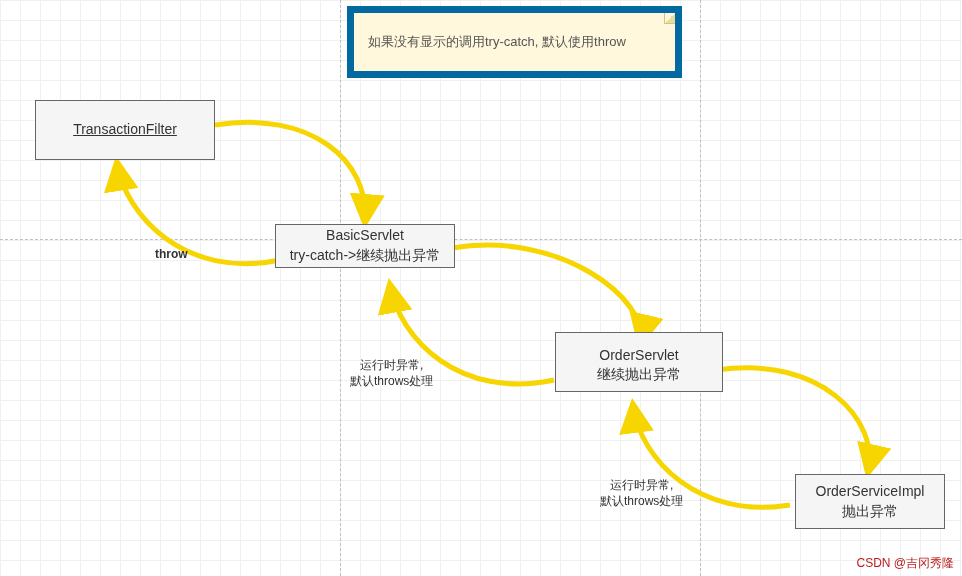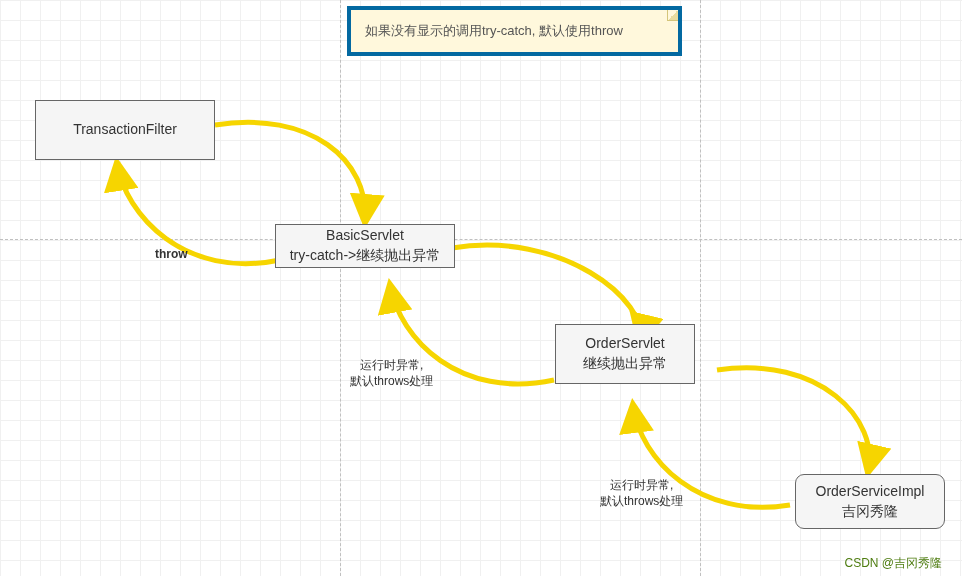--- a/index.html
+++ b/index.html
@@ -24,23 +24,23 @@
   }
   .dashed-h {
     position: absolute;
     left: 0;
     width: 100%;
     border-top: 1px dashed #c0c0c0;
   }
   .note {
     position: absolute;
     background: #fff8dc;
-    border: 4px solid #0369a1;
+    border: 7px solid #0369a1;
     font-size: 13px;
-    padding: 12px 14px;
+    padding: 20px 14px;
     color: #555;
   }
   .note::after {
     content: "";
     position: absolute;
     top: 0;
     right: 0;
     width: 10px;
     height: 10px;
     background: linear-gradient(135deg, transparent 50%, #e8dca0 50%);
@@ -70,24 +70,24 @@
   }
   svg.arrows {
     position: absolute;
     top: 0; left: 0;
     width: 962px;
     height: 576px;
     pointer-events: none;
   }
   .watermark {
     position: absolute;
-    right: 20px;
+    right: 8px;
     bottom: 4px;
     font-size: 12px;
-    color: #4d7c0f;
+    color: #b91c1c;
   }
 </style>
 </head>
 <body>
 
 <div class="dashed-v" style="left:340px;"></div>
 <div class="dashed-v" style="left:700px;"></div>
 <div class="dashed-h" style="top:239px;"></div>
 
 <svg class="arrows">
@@ -107,37 +107,37 @@
 
   <path d="M 554 380 C 460 400, 400 340, 390 285" stroke="#f6d500" stroke-width="5" fill="none" marker-end="url(#ah)"></path>
 
   <path d="M 280 260 C 185 280, 125 215, 117 163" stroke="#f6d500" stroke-width="5" fill="none" marker-end="url(#ah)"></path>
 </svg>
 
 <div class="note" style="left:347px; top:6px; width:335px;">
   <span>如果没有显示的调用try-catch, 默认使用throw</span>
 </div>
 
-<div class="box" style="left:35px; top:100px; width:180px; height:60px;">
+<div class="box" style="left:35px; top:100px; width:180px; height:60px;text-decoration:underline;">
   <div>TransactionFilter</div>
 </div>
 
 <div class="box" style="left:275px; top:224px; width:180px; height:44px;">
   <div>BasicServlet</div>
   <div>try-catch-&gt;继续抛出异常</div>
 </div>
 
-<div class="box" style="left:555px; top:324px; width:140px; height:60px;">
+<div class="box" style="left:555px; top:332px; width:168px; height:60px;justify-content:flex-end;">
   <div>OrderServlet</div>
   <div>继续抛出异常</div>
 </div>
 
-<div class="box" style="left:795px; top:474px; width:150px; height:55px;border-radius:9px;">
+<div class="box" style="left:795px; top:474px; width:150px; height:55px;">
   <div>OrderServiceImpl</div>
-  <div>吉冈秀隆</div>
+  <div>抛出异常</div>
 </div>
 
 <div class="label" style="left:155px; top:247px; font-weight:bold;">
   <span>throw</span>
 </div>
 
 <div class="label" style="left:350px; top:358px;">
   <div>运行时异常,</div>
   <div>默认throws处理</div>
 </div>

